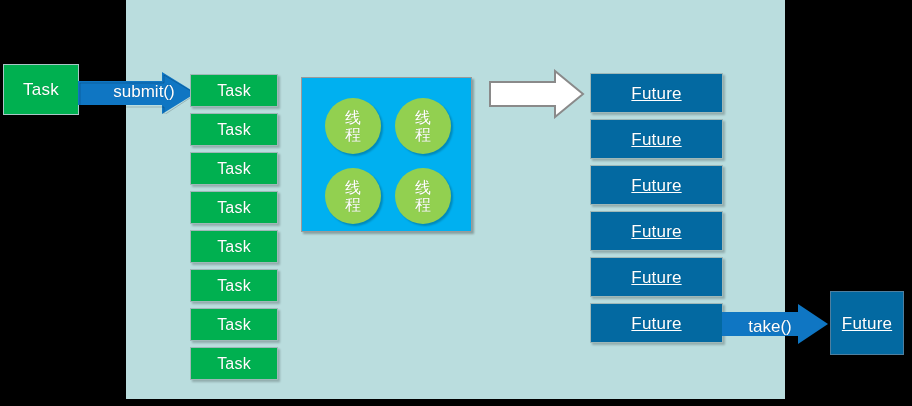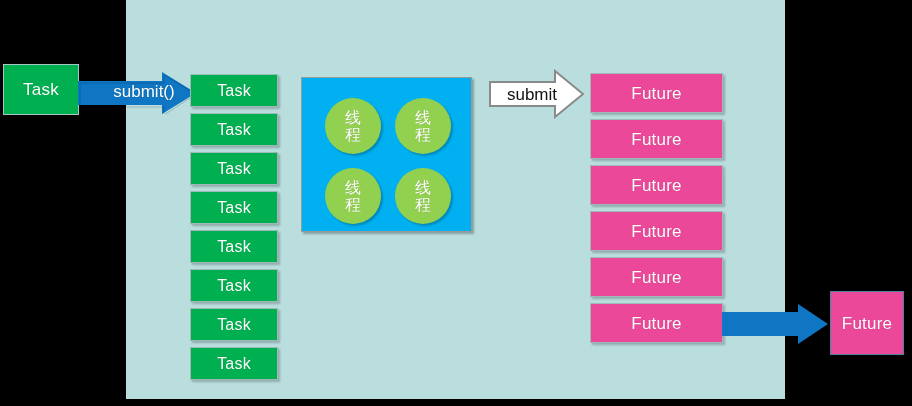--- a/index.html
+++ b/index.html
@@ -37,22 +37,23 @@
     font-size: 17px;
     line-height: 1;
     letter-spacing: 0.2px;
     text-shadow: 0px 0px 1px rgba(0,0,0,0.25);
   }
   .task-box {
     background: #00B050;
     border: 1px solid #9FB8B8;
   }
   .future-box {
-    background: #ec4899;
+    background: #0369a1;
     border: 1px solid #9FB8B8;
+    text-decoration: underline;
   }
 
   
   #src-task {
     left: 3px;
     top: 64px;
     width: 76px;
     height: 51px;
     font-size: 17px;
     border: 1px solid #A9C6C6;
@@ -216,32 +217,32 @@
       <span>线</span>
       <span>程</span>
     </div>
   </div>
 
   <div class="arrow-wrap" id="arrow-submit-white">
     <svg width="96" height="50" viewBox="0 0 96 50">
       <polygon points="1,13 66,13 66,2 94,25 66,48 66,37 1,37" fill="#FFFFFF" stroke="#8A8A8A" stroke-width="2" stroke-linejoin="miter"></polygon>
     </svg>
   </div>
-  <div class="arrow-label on-white" id="label-submit-white">submit</div>
 
   <div id="future-queue">
     <div class="box future-box" style="top:0px">Future</div>
     <div class="box future-box" style="top:46px">Future</div>
     <div class="box future-box" style="top:92px">Future</div>
     <div class="box future-box" style="top:138px">Future</div>
     <div class="box future-box" style="top:184px">Future</div>
     <div class="box future-box" style="top:230px">Future</div>
   </div>
 
   <div class="arrow-wrap" id="arrow-take">
     <svg width="106" height="40" viewBox="0 0 106 40">
       <polygon points="0,8 76,8 76,0 106,20 76,40 76,32 0,32" fill="#0F76C3" stroke="none"></polygon>
     </svg>
   </div>
+  <div class="arrow-label on-blue" id="label-take">take()</div>
 
   <div class="box future-box" id="result-future">Future</div>
 
 </div>
 
 </body></html>

